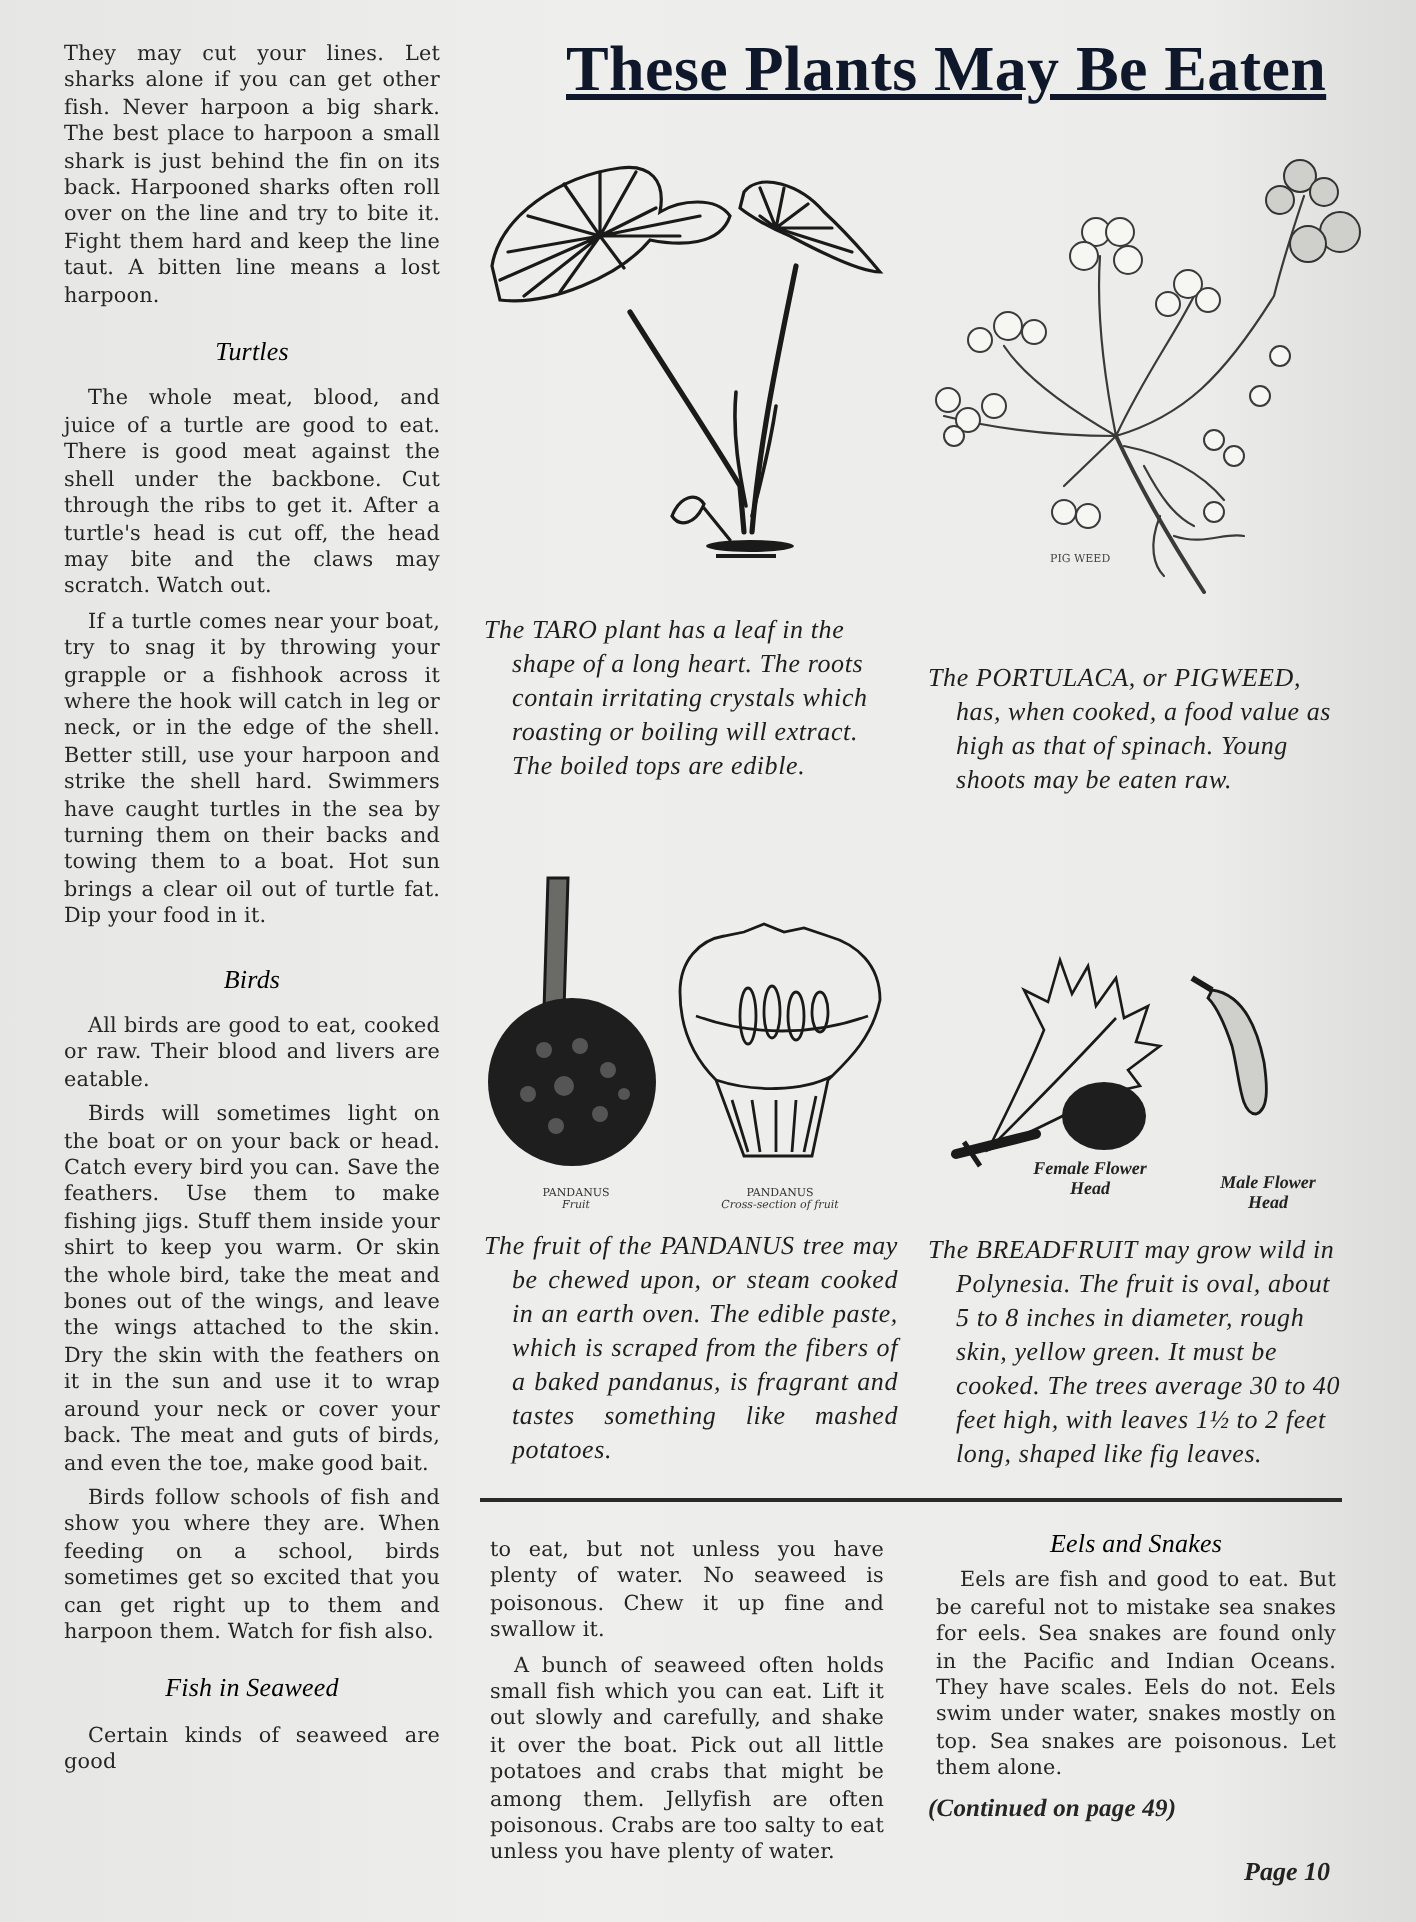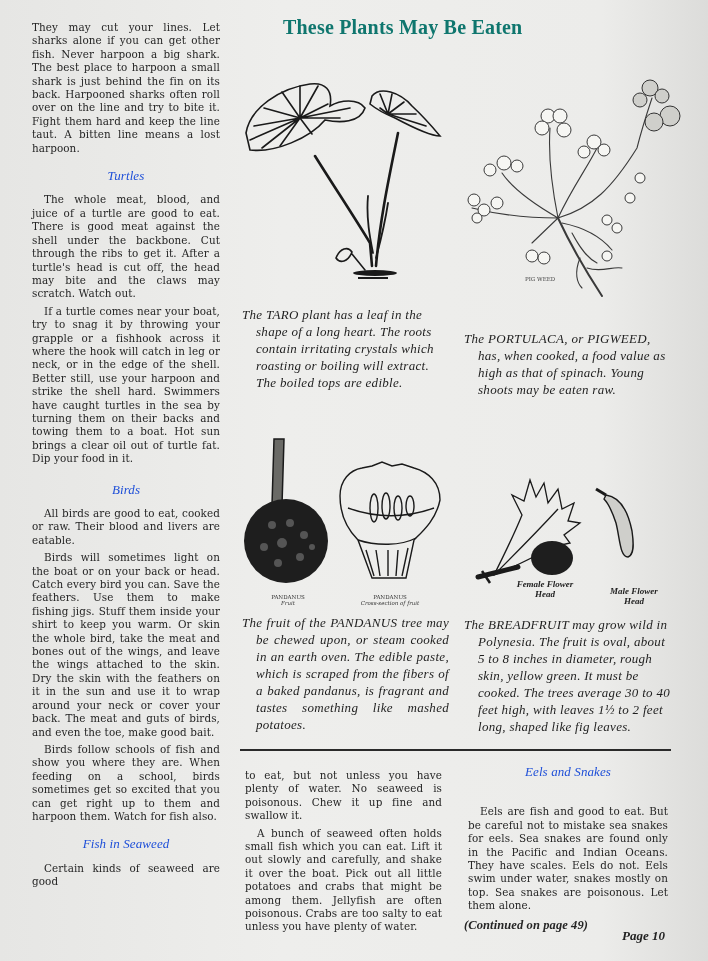--- a/index.html
+++ b/index.html
@@ -12,29 +12,29 @@
     position:absolute;
     font-family:"DejaVu Serif", serif;
     font-size:10.4px; line-height:13.4px; letter-spacing:0.1px;
     text-align:justify;
     color:#252525;
   }
   .col p { margin:4px; text-indent:0; }
   .col p.ind { text-indent:12px; }
   .sec {
     font-family:"Liberation Serif", serif; font-style:italic;
-    font-size:13px; text-align:center; margin:14px 0 11px 0; color:#1d4ed8;
+    font-size:13px; text-align:center; margin:14px 0 11px 0; color:#000000;
   }
   #left { left:28px; top:17px; width:196px; }
   #mid  { left:241px; top:765px; width:205px; }
   #right { left:464px; top:765px; width:208px; }
   .title {
     position:absolute; left:283px; top:16px; width:360px;
     font-family:"Liberation Serif", serif; font-weight:bold;
-    font-size:20px; color:#0f766e; letter-spacing:0.2px; white-space:nowrap;
+    font-size:32px; color:#0f172a; letter-spacing:0.2px; white-space:nowrap;text-decoration:underline;
   }
   .cap {
     position:absolute; font-family:"Liberation Serif", serif; font-style:italic;
     font-size:13px; line-height:17px; color:#1e1e1e; letter-spacing:0.3px;
   }
   .cap p { margin:0; }
   .cap .hang { padding-left:14px; text-indent:-14px; }
   .lbl { position:absolute; font-family:"DejaVu Serif", serif; font-size:5.5px; line-height:6px; text-align:center; color:#333; }
   .lbl2 { position:absolute; font-family:"Liberation Serif", serif; font-style:italic; font-weight:bold; font-size:9px; line-height:10px; text-align:center; color:#222; }
   .rule { position:absolute; left:240px; top:749px; width:431px; height:2px; background:#2a2a2a; }
@@ -183,18 +183,18 @@
 </div>
 
 <div class="rule"></div>
 
 <div id="mid" class="col">
   <p>to eat, but not unless you have plenty of water. No seaweed is poisonous. Chew it up fine and swallow it.</p>
   <p class="ind">A bunch of seaweed often holds small fish which you can eat. Lift it out slowly and carefully, and shake it over the boat. Pick out all little potatoes and crabs that might be among them. Jellyfish are often poisonous. Crabs are too salty to eat unless you have plenty of water.</p>
 </div>
 
 <div id="right" class="col">
-  <div class="sec" style="margin-top:0;margin-bottom:27px">Eels and Snakes</div>
+  <div class="sec" style="margin-top:0;margin-bottom:6px">Eels and Snakes</div>
   <p class="ind">Eels are fish and good to eat. But be careful not to mistake sea snakes for eels. Sea snakes are found only in the Pacific and Indian Oceans. They have scales. Eels do not. Eels swim under water, snakes mostly on top. Sea snakes are poisonous. Let them alone.</p>
   <div class="cont">(Continued on page 49)</div>
 </div>
 
 <div class="pageno">Page 10</div>
 
 </body></html>

